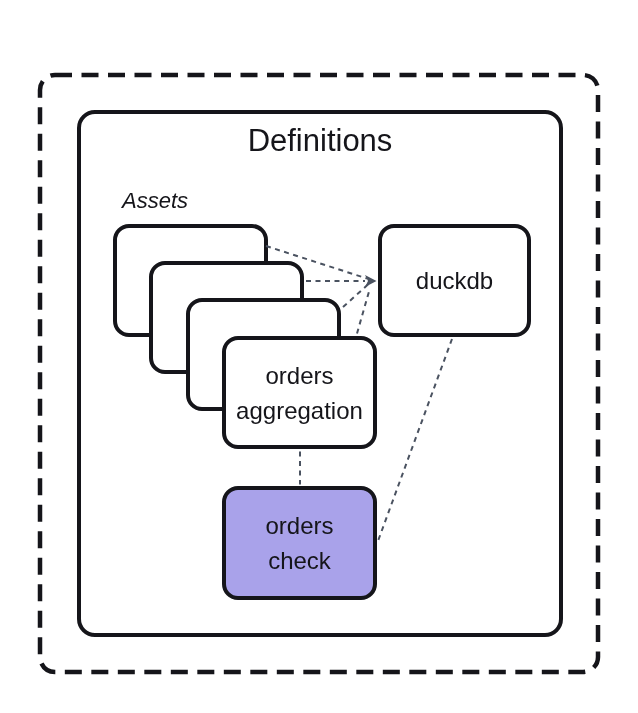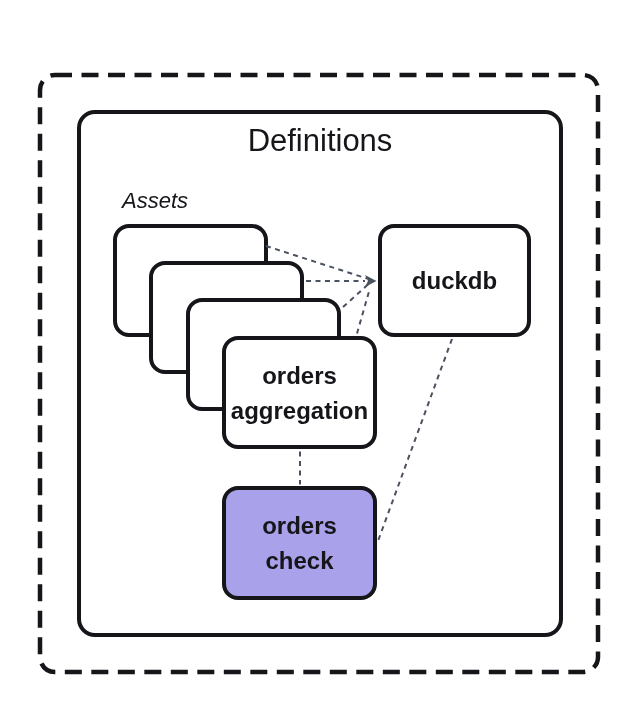--- a/index.html
+++ b/index.html
@@ -45,21 +45,20 @@
     border:4px solid var(--c-border, #15151a);
     border-radius:16px;
     background:var(--c-bg, #ffffff);
     display:flex;
     flex-direction:column;
     align-items:center;
     justify-content:center;
     font-size:24px;
     line-height:35px;
     text-align:center;
-    font-weight:bold;
   }
   .card-1 { left:113px; top:224px; }
   .card-2 { left:149px; top:261px; }
   .card-3 { left:186px; top:298px; }
   .card-4 { left:222px; top:336px; }
   .resource-node { left:378px; top:224px; width:153px; }
   .check-node { left:222px; top:486px; height:114px; background:var(--c-purple, #a9a2ea); }
 
   .overlay {
     position:absolute;

